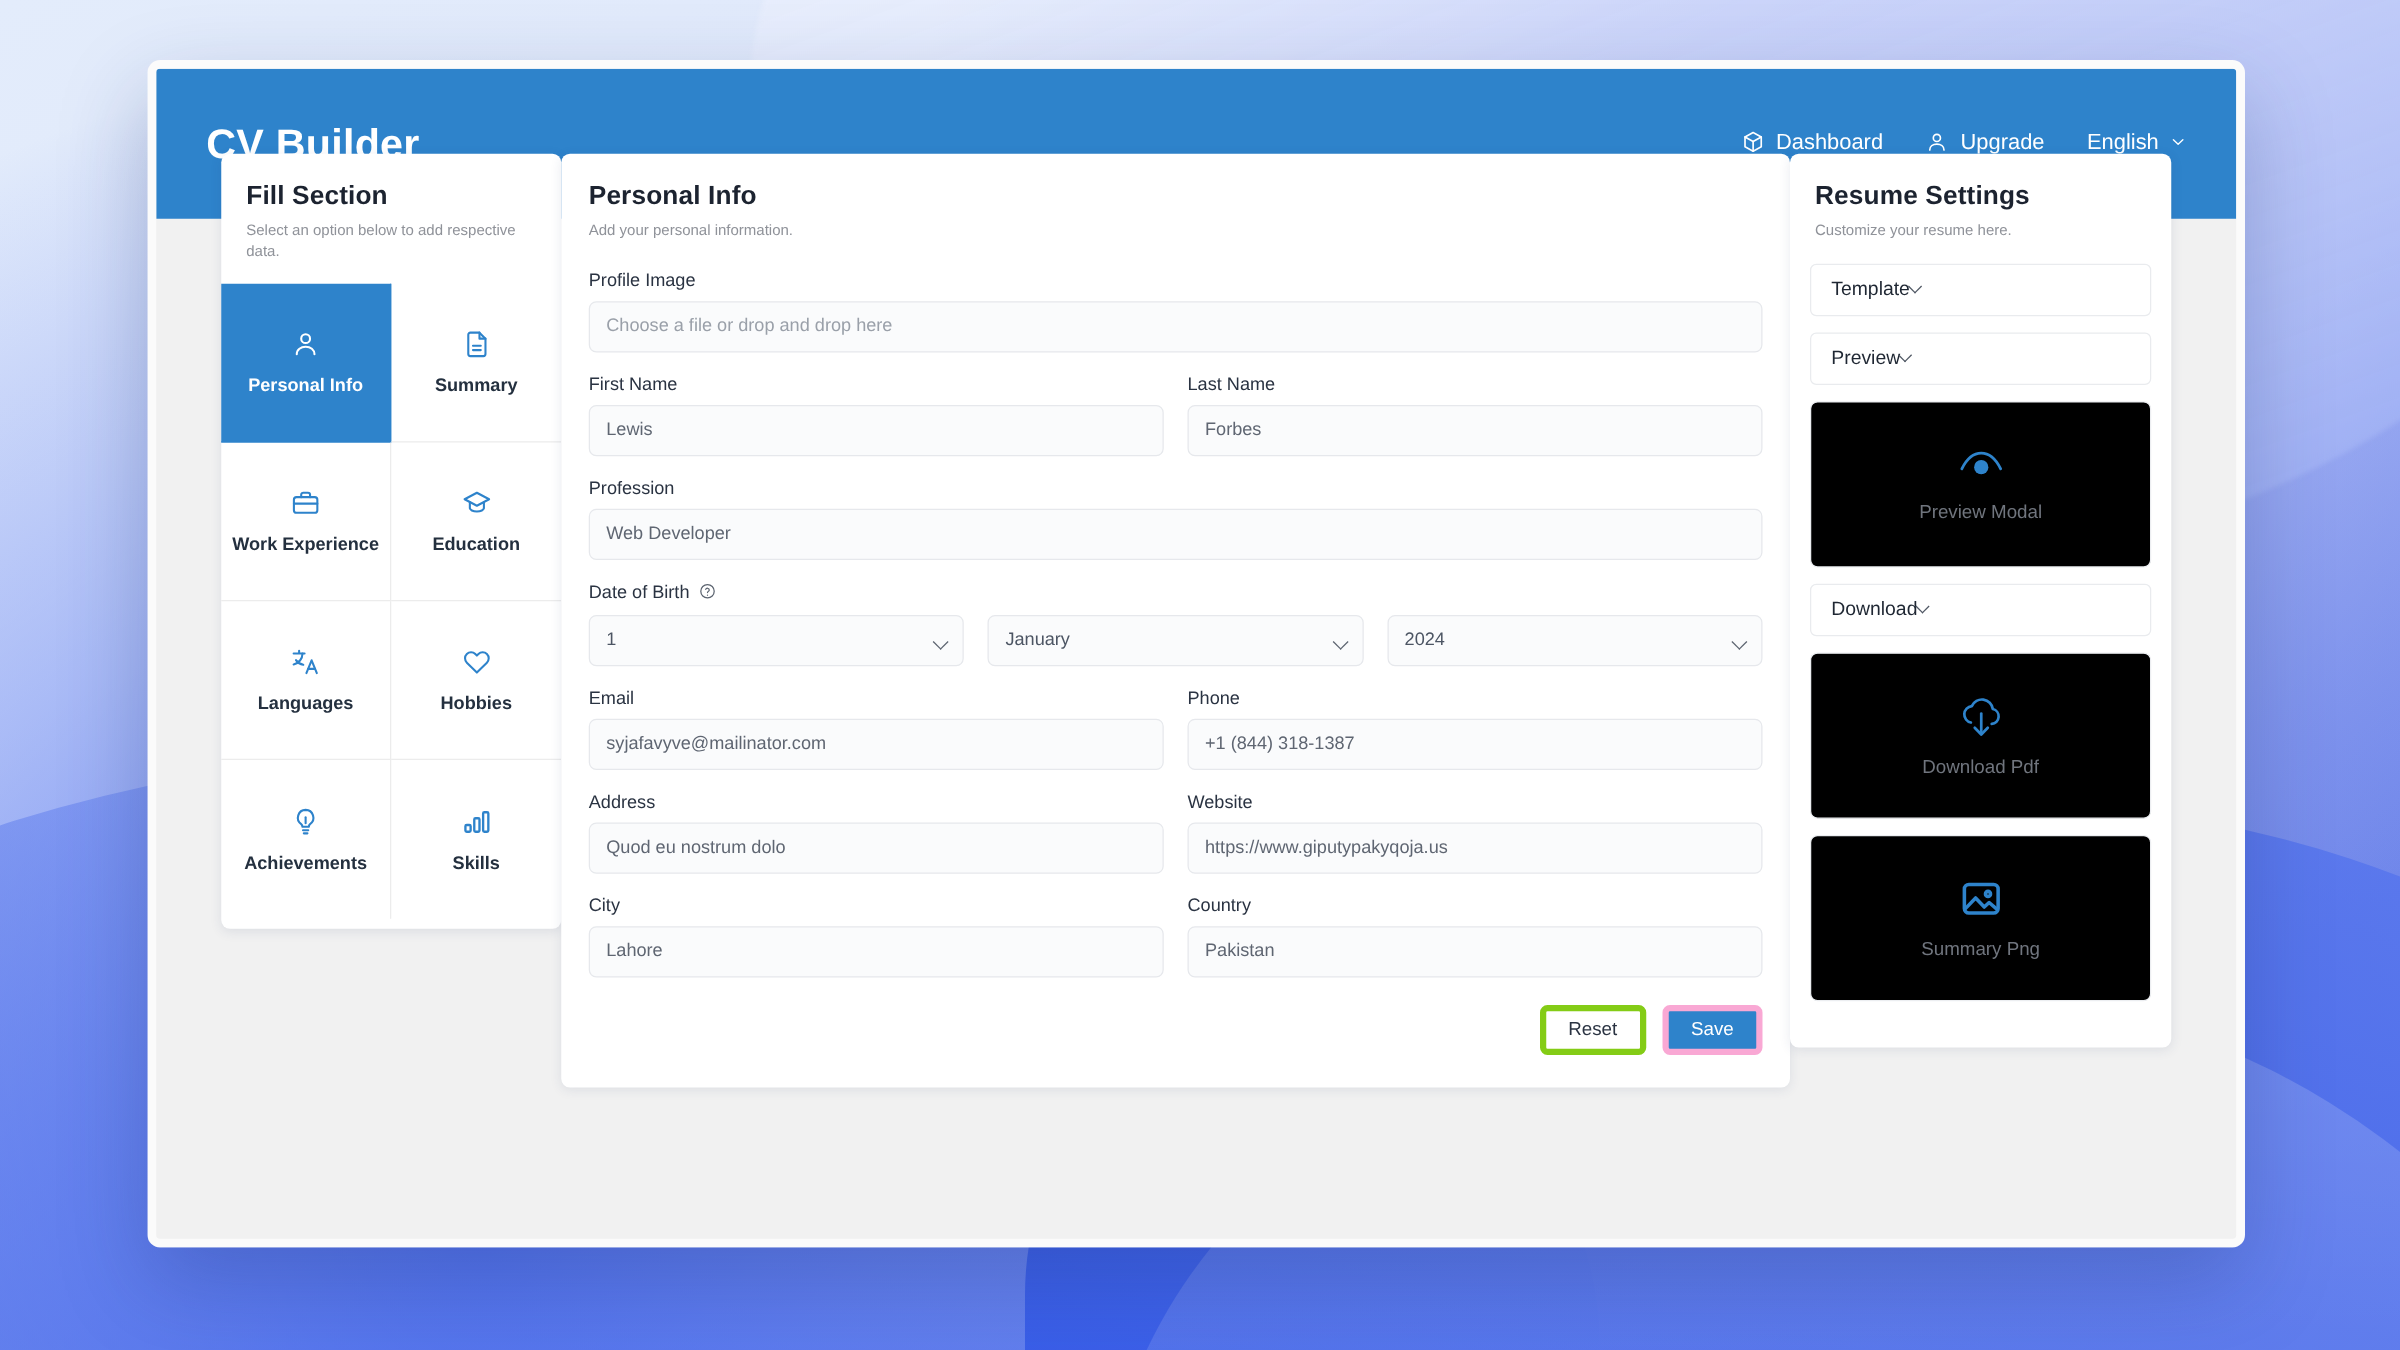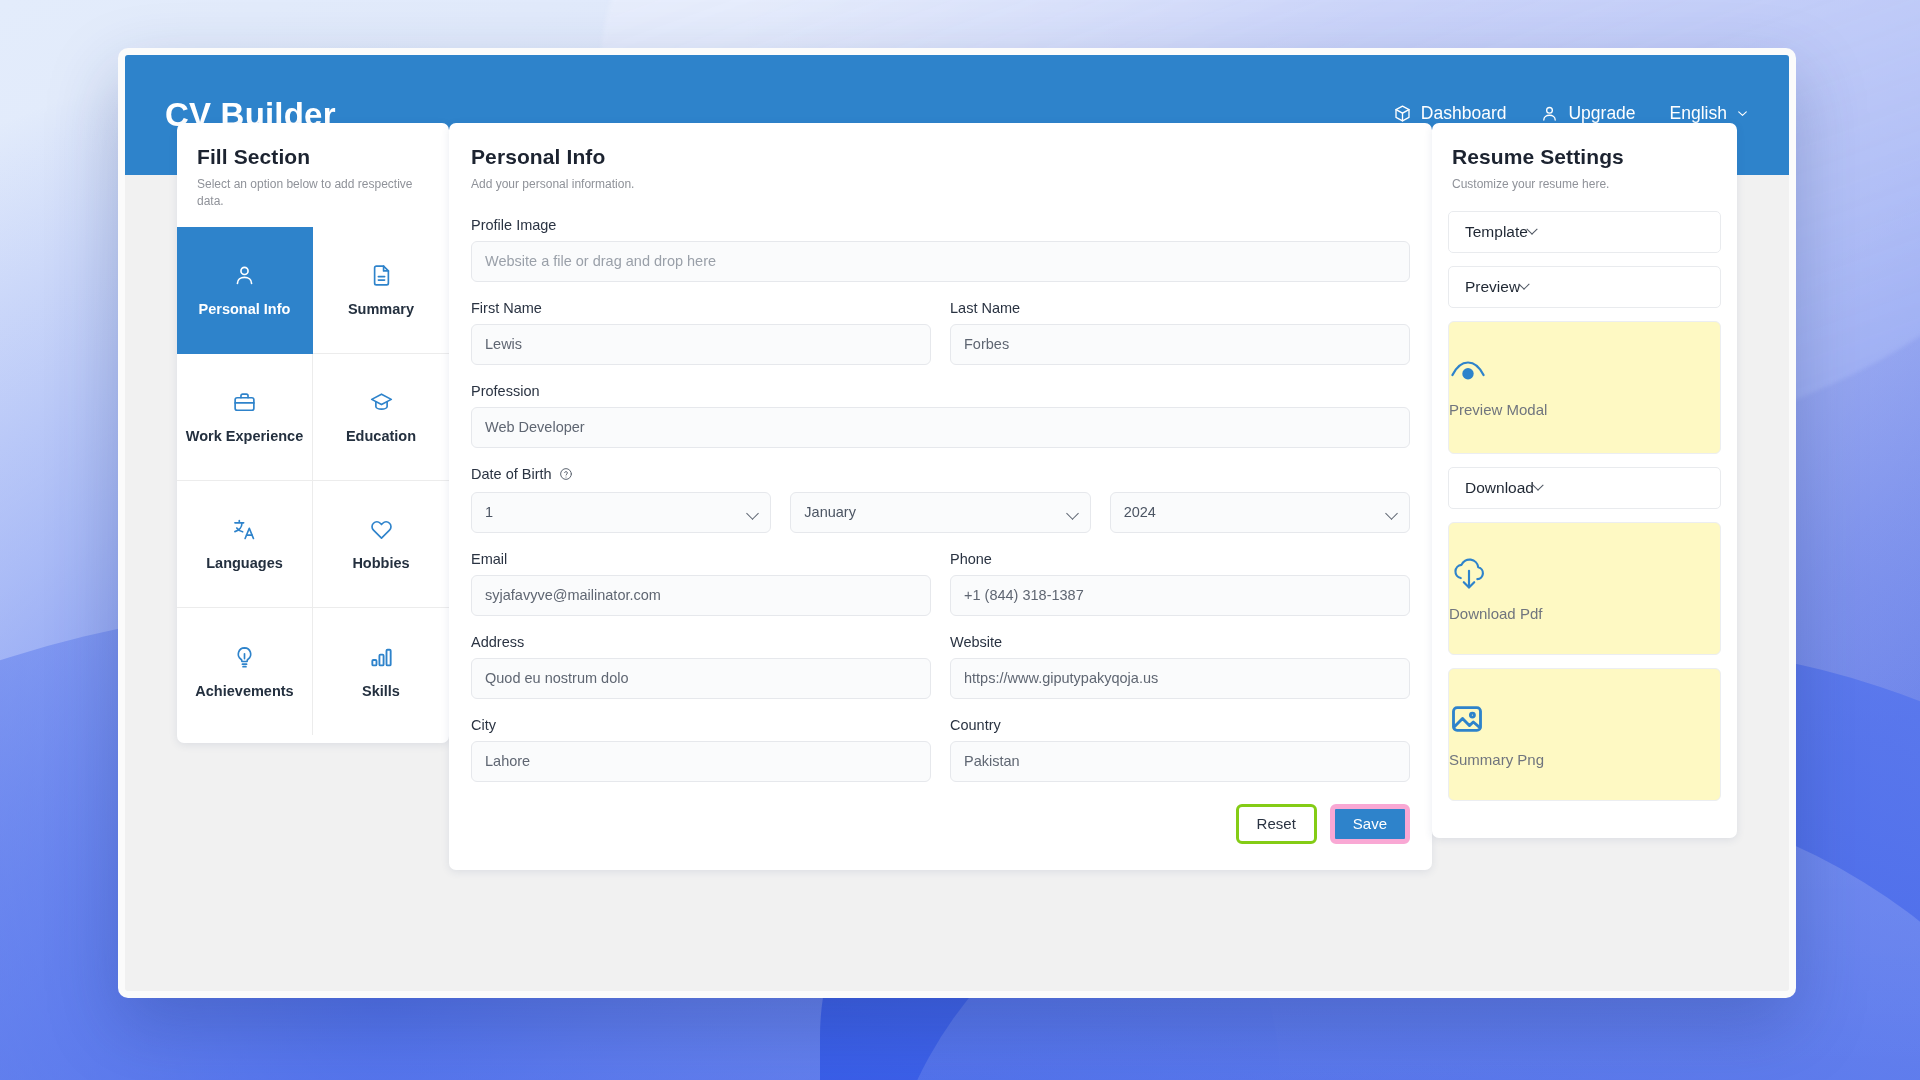--- a/index.html
+++ b/index.html
@@ -238,21 +238,21 @@
     height: 40px;
     min-width: 79px;
     border-radius: 6px;
     font-size: 15px;
     display: flex;
     align-items: center;
     justify-content: center;
     cursor: pointer;
     padding: 0 18px;
   }
-  .btn-reset { background: #ffffff; border: 3px solid #84cc16; color: #2a3342; }
+  .btn-reset { background: #ffffff; border: 5px solid #84cc16; color: #2a3342; }
   .btn-save { background: #2e83cb; border: 5px solid #f9a8d4; color: #ffffff; }
 
   
   #right-col { width: 305px; flex: 0 0 305px; }
   #settings-card { padding-bottom: 10px; }
   #settings-body { padding: 0 16px 14px 16px; }
 
   .accordion {
     height: 42px;
     border: 1px solid #e9ebee;
@@ -271,25 +271,26 @@
     border-right: 1.6px solid #4f5763;
     border-bottom: 1.6px solid #4f5763;
     transform: rotate(45deg) translate(-2px,-2px);
   }
   .action-card {
     border: 1px solid #eceef1;
     border-radius: 6px;
     height: 133px;
     display: flex;
     flex-direction: column;
+    align-items: center;
     justify-content: center;
     gap: 14px;
     margin-bottom: 13px;
     cursor: pointer;
-    background: #fef9c3;
+    background: #000000;
   }
   .action-card .ac-label {
     font-size: 15px;
     color: #70757e;
   }
   .action-card svg { display: block; }
 </style>
 </head>
 <body>
 
@@ -441,21 +442,21 @@
       <div id="main-col">
         <div class="card" id="form-card">
 
           <div id="form-head">
             <div class="card-title">Personal Info</div>
             <div class="card-sub">Add your personal information.</div>
           </div>
 
           <div class="field">
             <label class="field-label">Profile Image</label>
-            <div class="input placeholder">Website a file or drag and drop here</div>
+            <div class="input placeholder">Choose a file or drop and drop here</div>
           </div>
 
           <div class="row-2">
             <div>
               <label class="field-label">First Name</label>
               <div class="input">Lewis</div>
             </div>
             <div>
               <label class="field-label">Last Name</label>
               <div class="input">Forbes</div>

